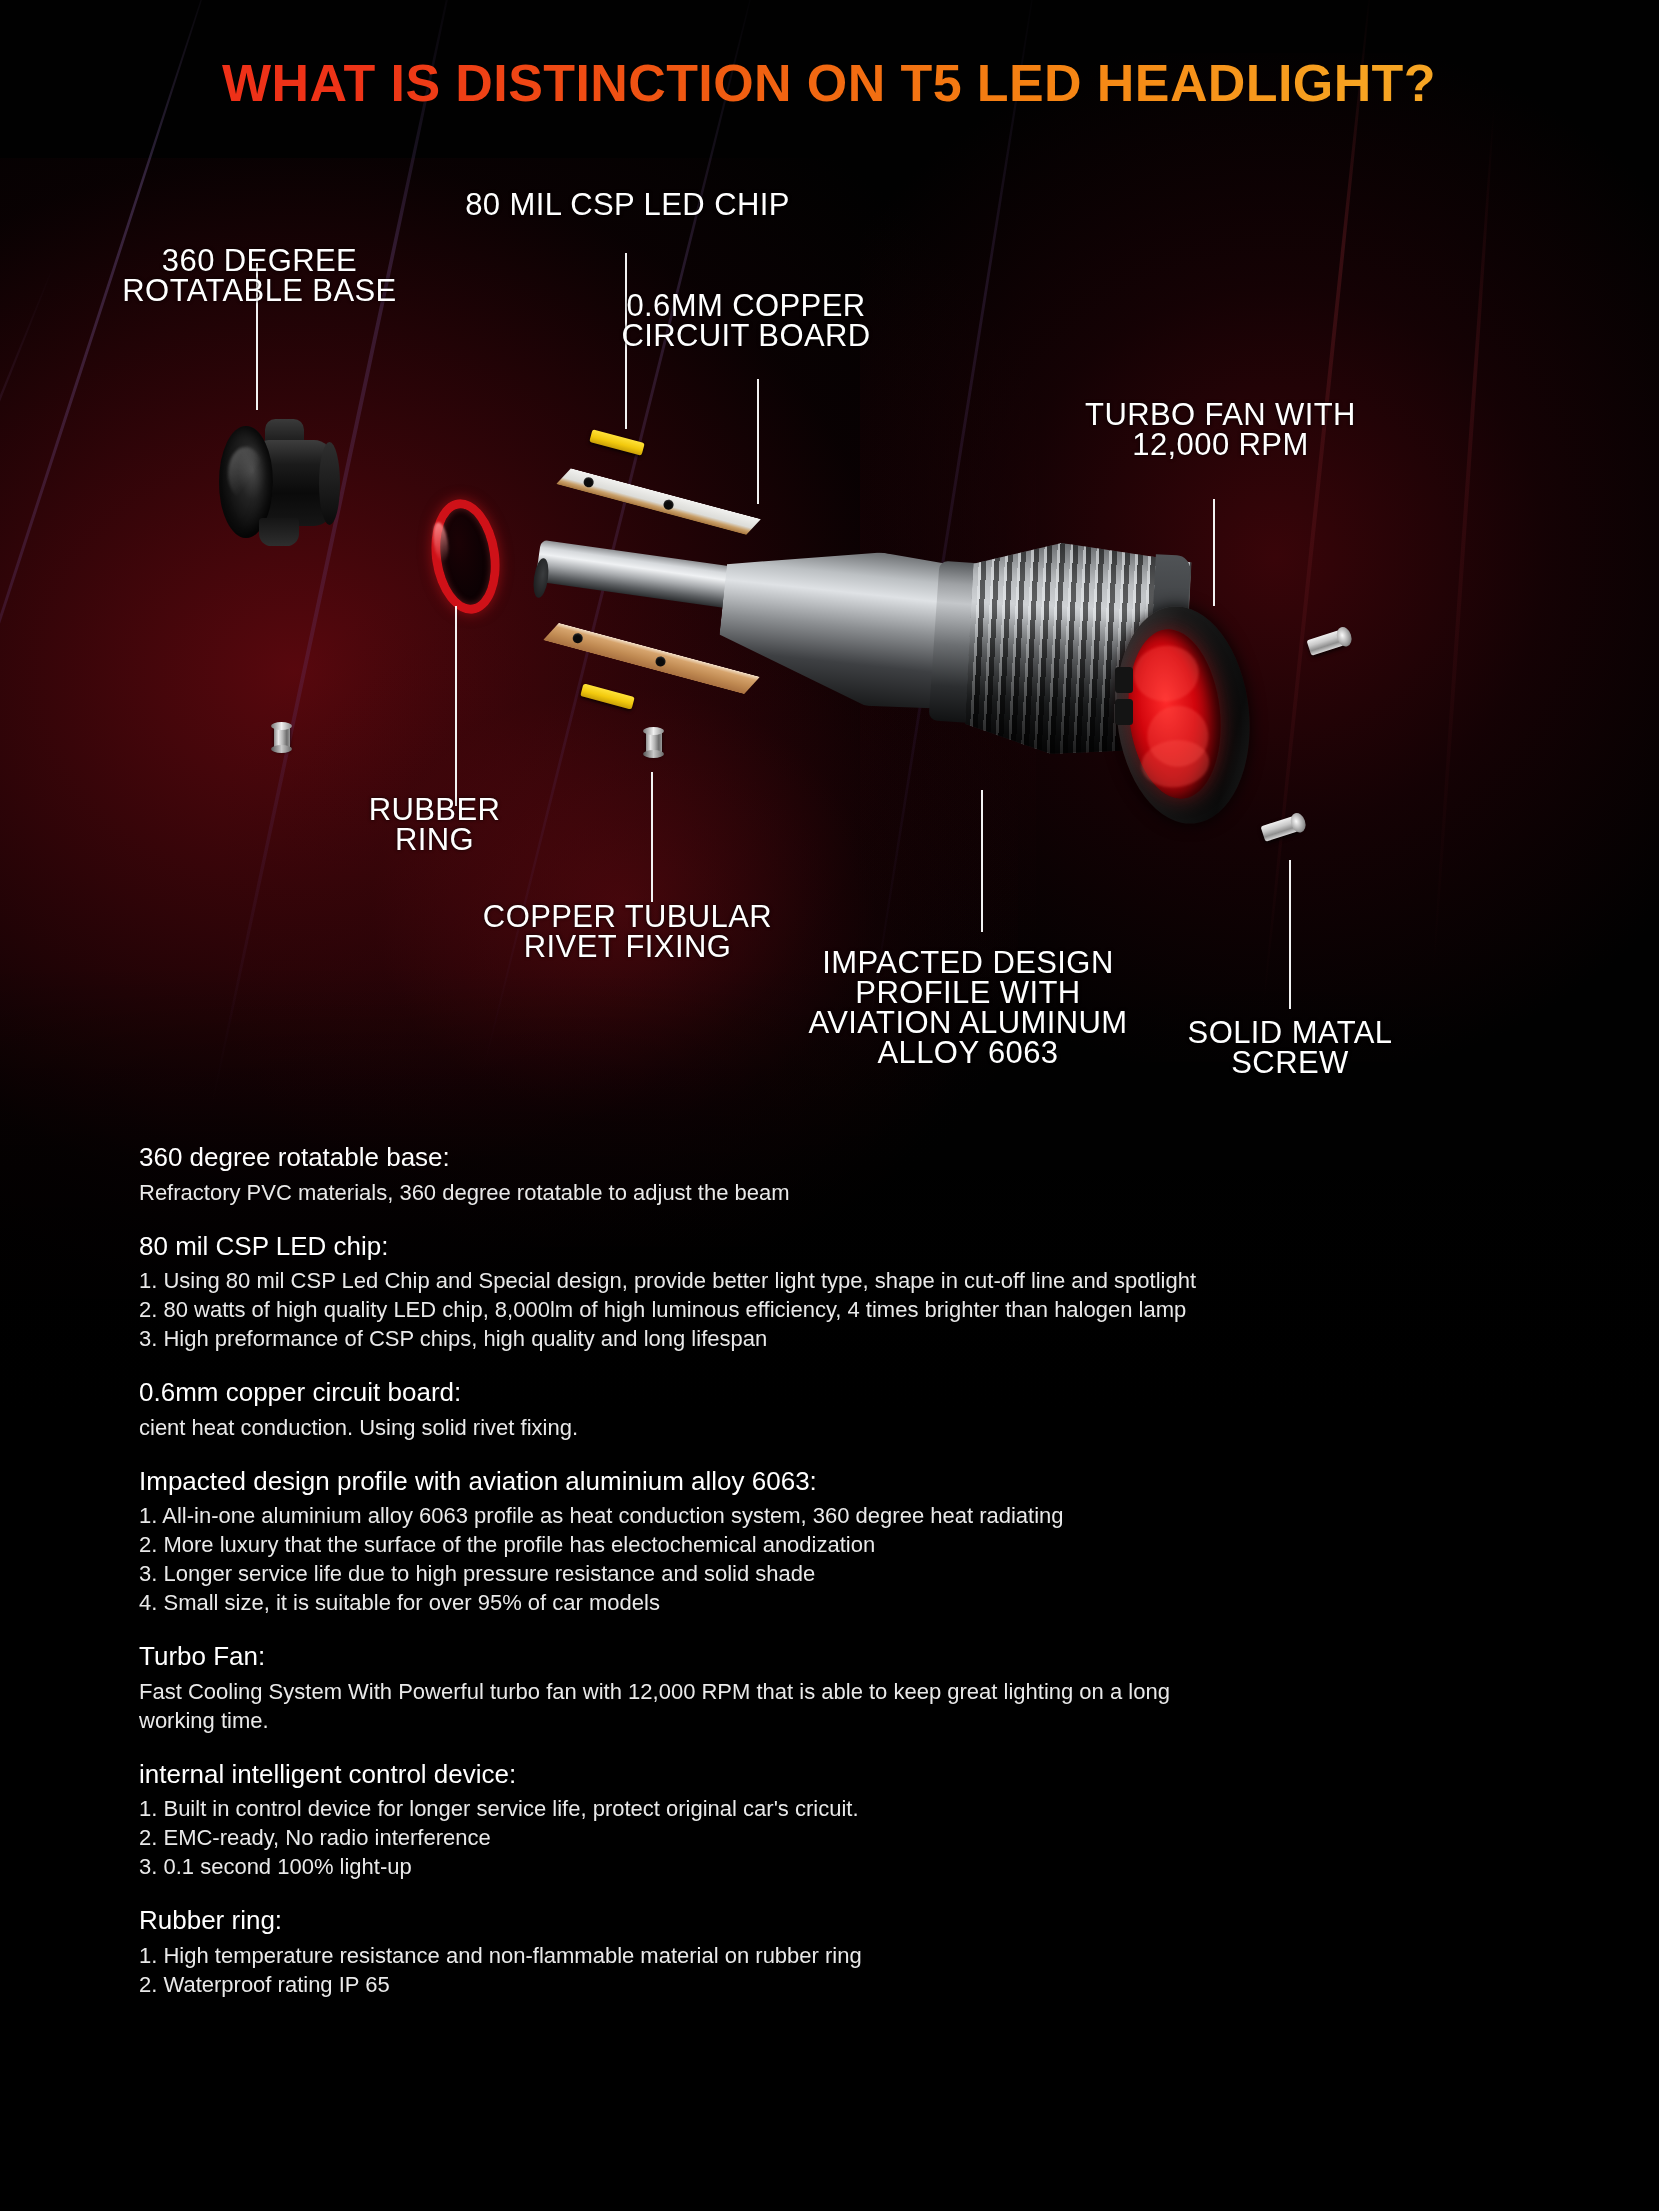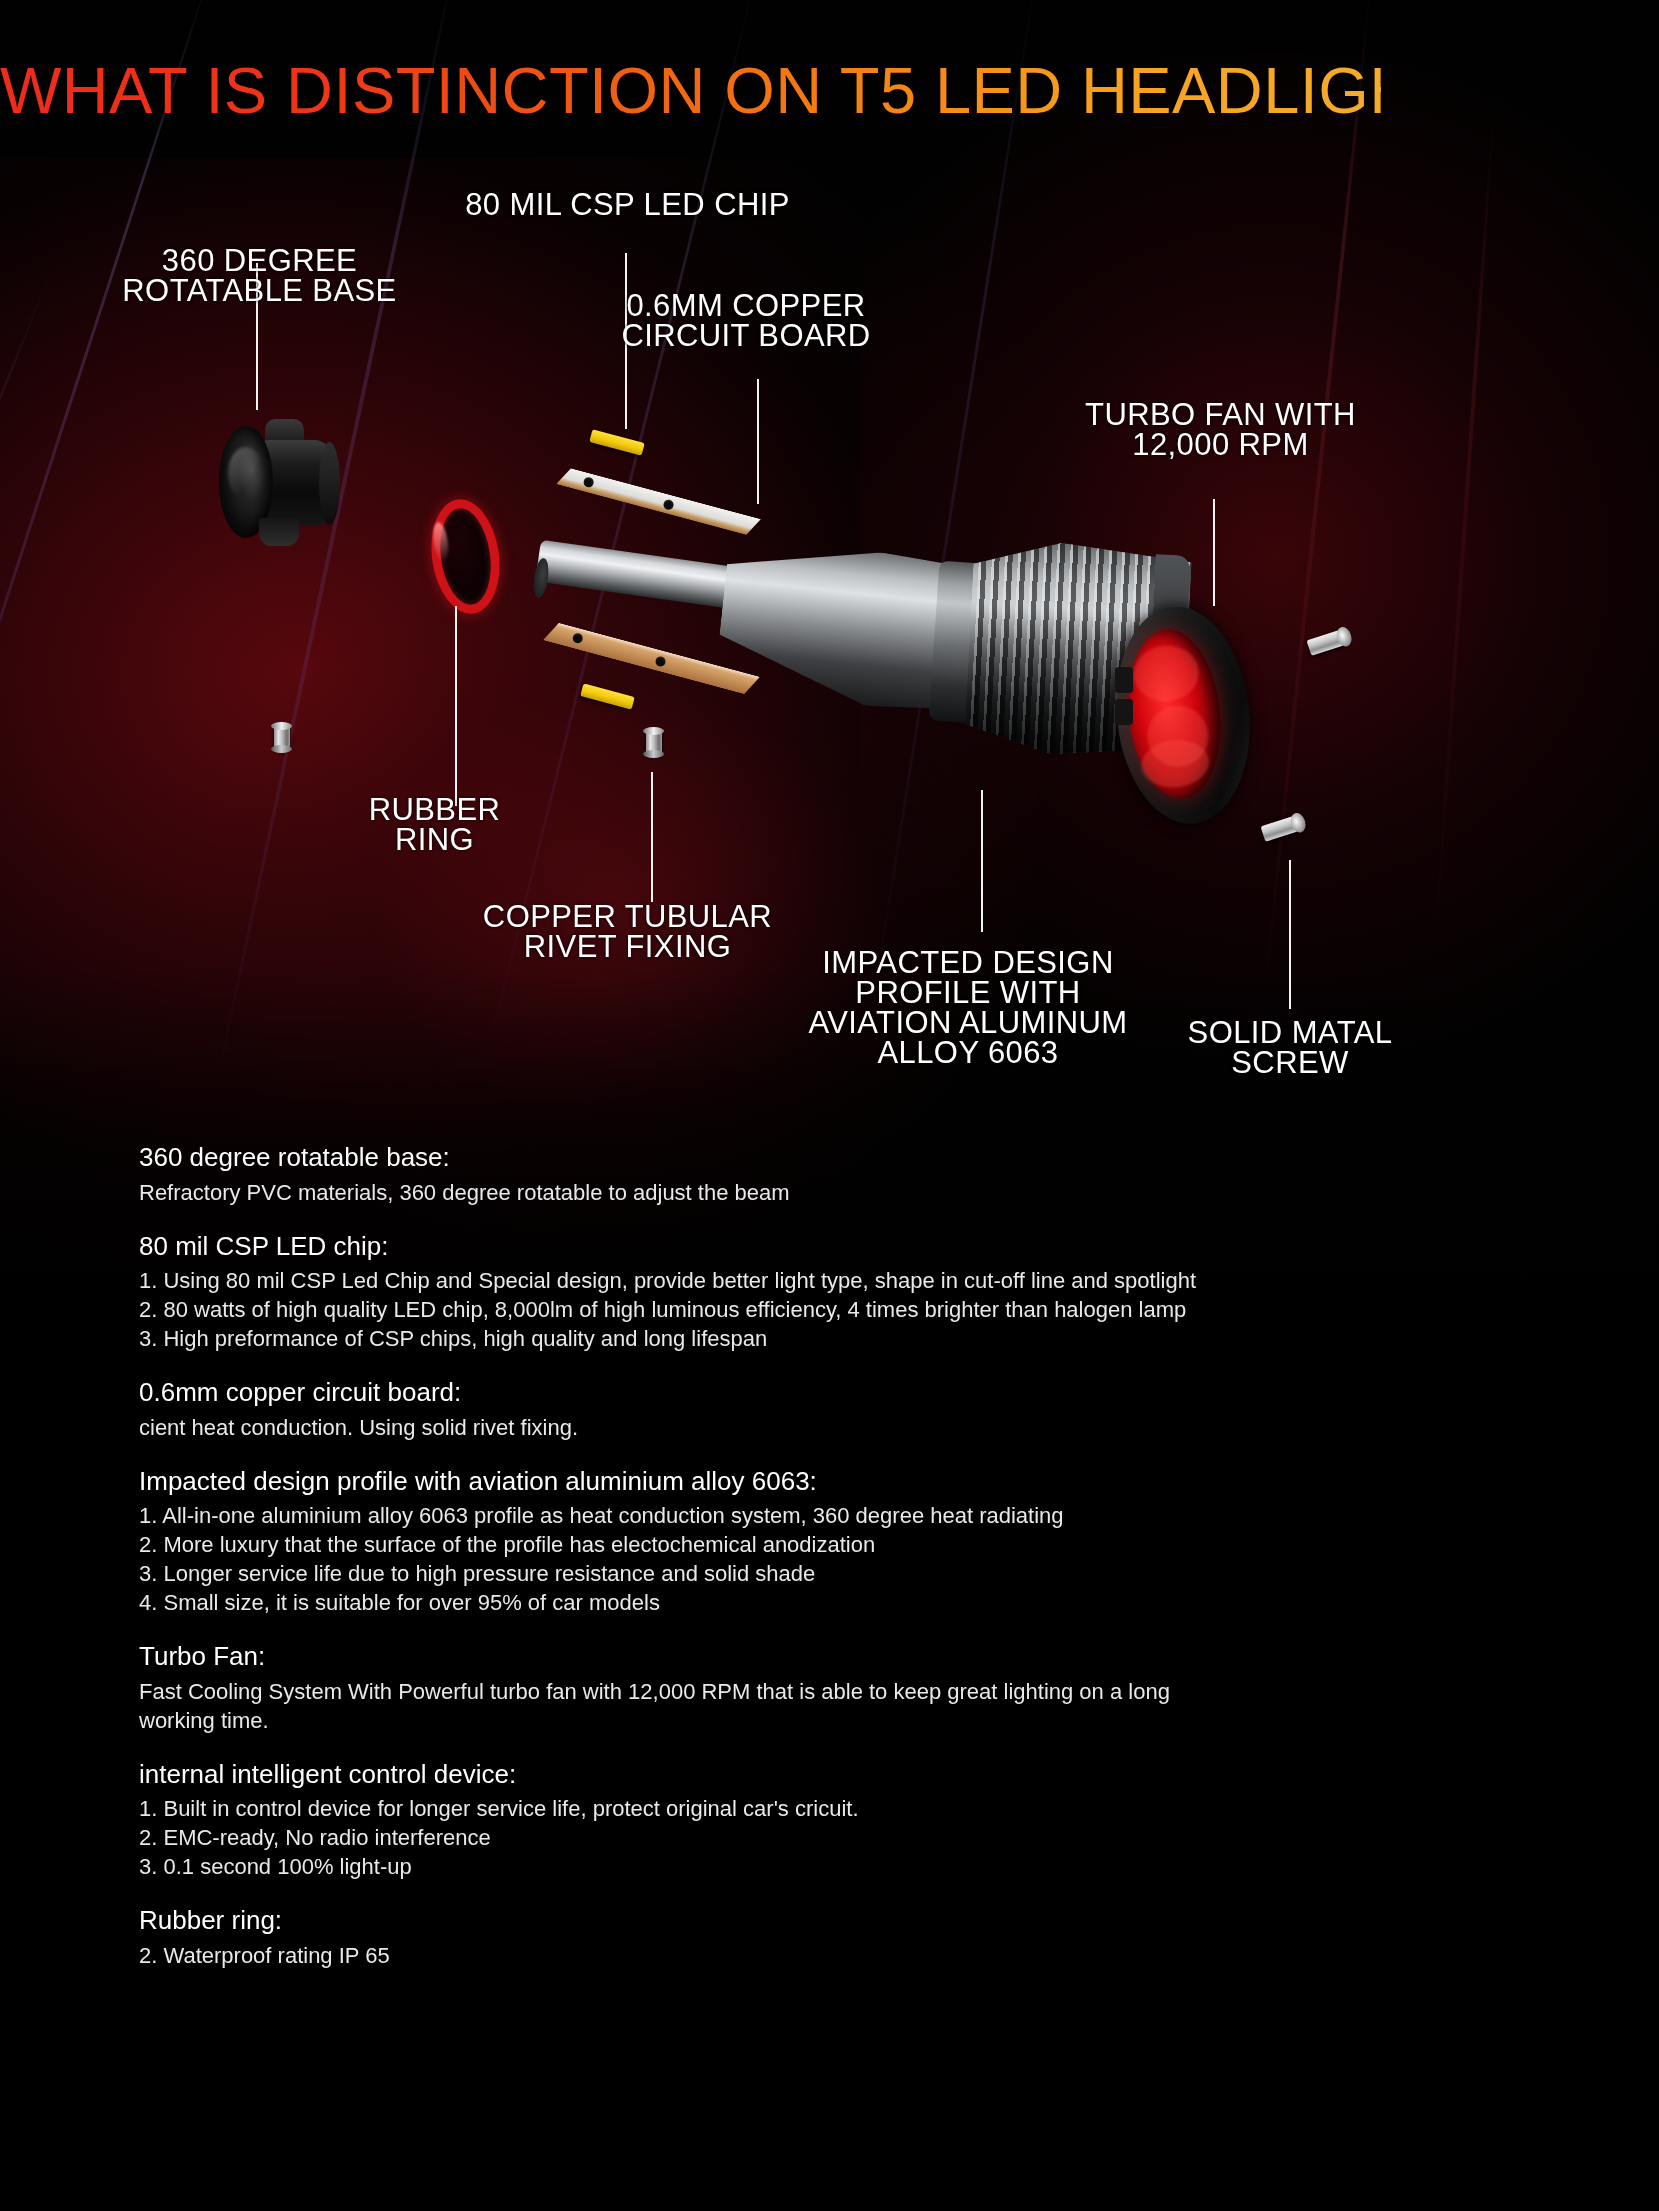--- a/index.html
+++ b/index.html
@@ -33,22 +33,22 @@
     background:linear-gradient(180deg,rgba(160,120,200,0) 0%,rgba(130,92,175,.18) 30%,rgba(95,62,145,.12) 70%,rgba(60,40,110,0) 100%);}
   .s5{left:1369px;top:-17.6px;width:3.5px;height:1036px;transform:rotate(6deg);
     background:linear-gradient(180deg,rgba(150,60,70,0) 0%,rgba(140,40,48,.30) 26%,rgba(110,28,36,.20) 66%,rgba(70,16,22,0) 100%);}
   .s6{left:1492px;top:105px;width:4.4px;height:878px;transform:rotate(4deg);
     background:linear-gradient(180deg,rgba(150,60,70,0) 0%,rgba(120,30,38,.26) 30%,rgba(80,18,24,.14) 72%,rgba(40,8,12,0) 100%);}
   .s7{left:53px;top:263px;width:2.6px;height:790px;transform:rotate(22deg);
     background:linear-gradient(180deg,rgba(150,110,190,0) 0%,rgba(128,92,170,.20) 30%,rgba(90,60,135,.12) 70%,rgba(50,30,90,0) 100%);}
 
   
   .title{
-    position:absolute;left:0;top:53px;width:1381px;text-align:center;
-    font-size:65px;letter-spacing:0.4px;font-weight:400;white-space:nowrap;
+    position:absolute;left:0;top:53px;width:1658px;text-align:center;
+    font-size:52px;letter-spacing:0.4px;font-weight:700;white-space:nowrap;
     background:linear-gradient(90deg,#ef2b1a 0%,#ee3417 22%,#f05d11 44%,#f58112 62%,#f7a321 82%,#f4ab2c 100%);
     -webkit-background-clip:text;background-clip:text;color:transparent;
     -webkit-text-fill-color:transparent;
     font-family:"Liberation Sans","DejaVu Sans",sans-serif;
   }
 
   
   .callout{position:absolute;color:#fff;font-size:31px;line-height:30px;
     letter-spacing:0.4px;white-space:pre-line;text-shadow:0 0 3.5px rgba(0,0,0,.9);}
   .callout.ctr{text-align:center;}
@@ -310,19 +310,20 @@
 
     <div class="sect">
       <h3>internal intelligent control device:</h3>
       <p>1. Built in control device for longer service life, protect original car's cricuit.</p>
       <p>2. EMC-ready, No radio interference</p>
       <p>3. 0.1 second 100% light-up</p>
     </div>
 
     <div class="sect">
       <h3>Rubber ring:</h3>
+      <p>1. High temperature resistance and non-flammable material on rubber ring</p>
       <p>2. Waterproof rating IP 65</p>
     </div>
 
   </div>
 
 </div>
 
 
 </body></html>

